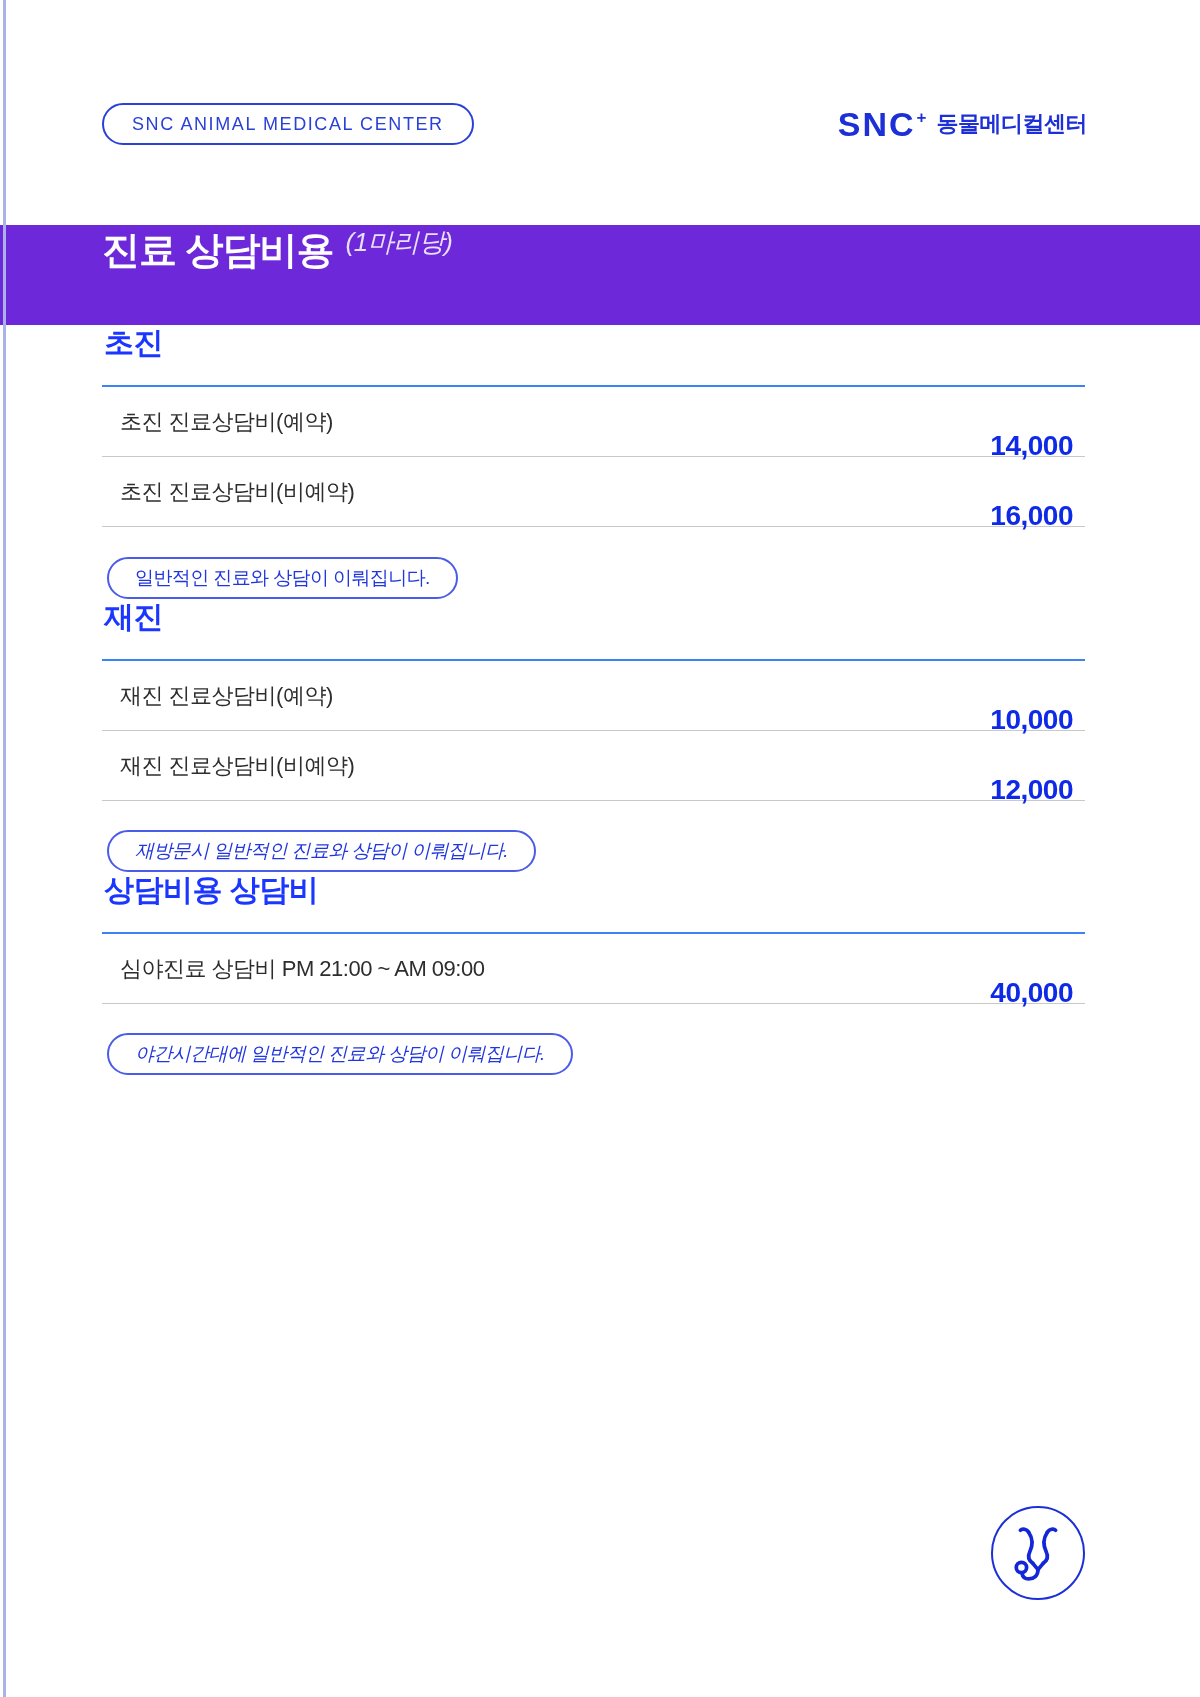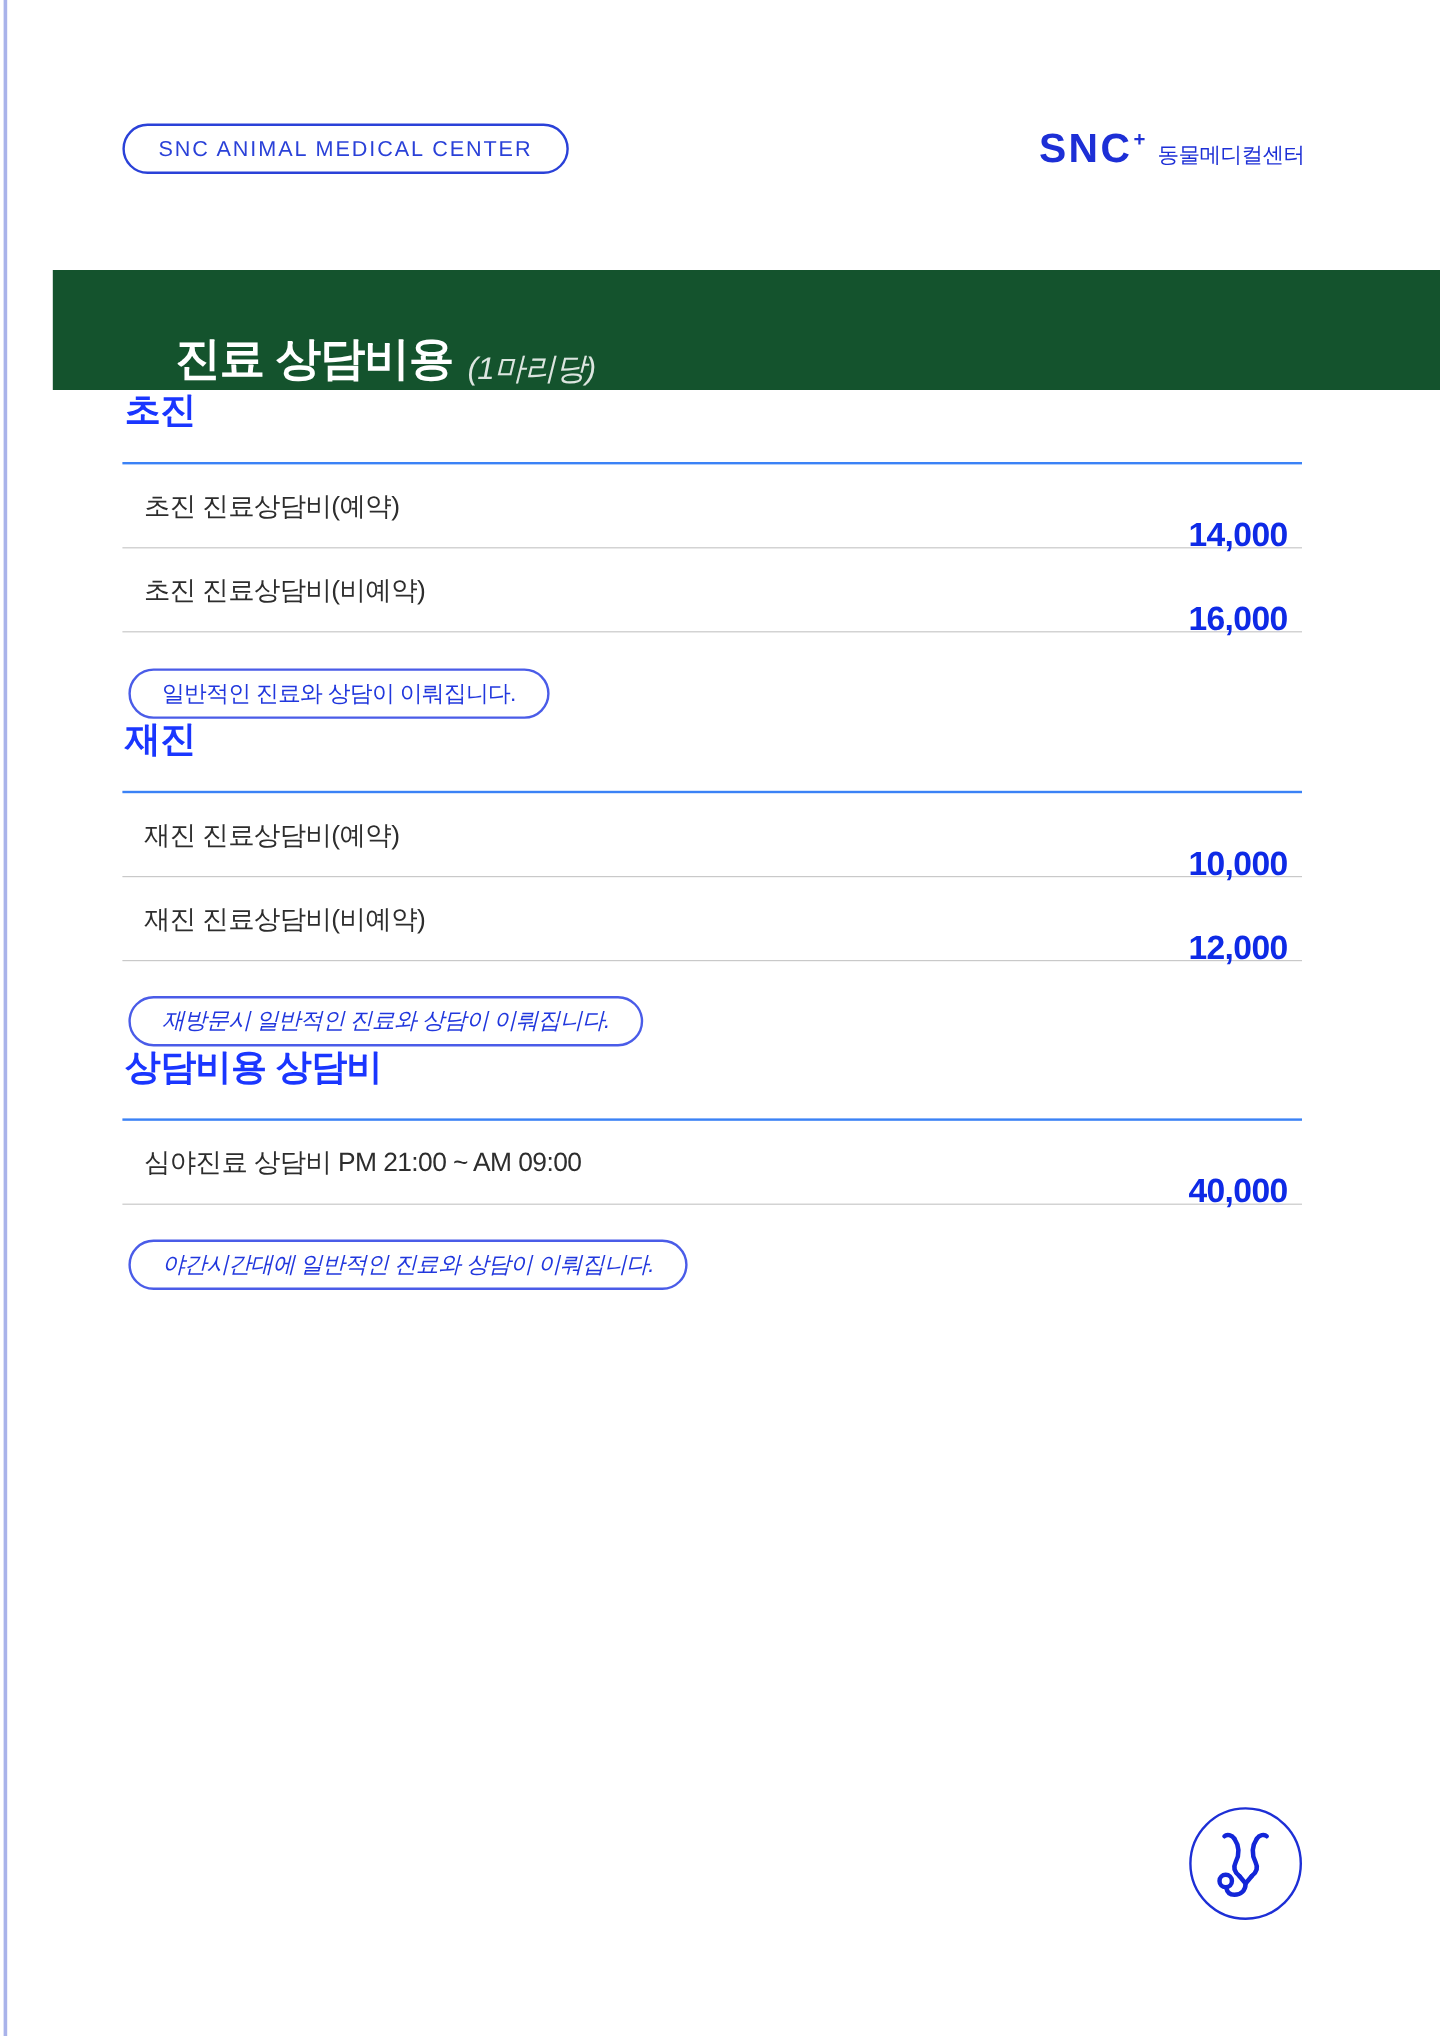--- a/index.html
+++ b/index.html
@@ -19,35 +19,35 @@
     display:flex;justify-content:space-between;align-items:center;
     margin:103px 113px 0 102px;height:42px;
   }
   .badge{
     display:inline-flex;align-items:center;justify-content:center;
     height:38px;padding:0 28px;
     border:2px solid #2a41d8;border-radius:21px;
     color:#2a41d8;font-size:18px;letter-spacing:1.6px;
     white-space:nowrap;
   }
-  .logo{display:flex;align-items:flex-end;color:#1d2fd6;}
+  .logo{display:flex;align-items:center;color:#1d2fd6;}
   .logo .snc{
     font-size:34px;font-weight:700;letter-spacing:2px;line-height:1;
     position:relative;
   }
   .logo .plus{
     font-size:17px;font-weight:700;position:relative;top:-13px;left:1px;
   }
   .logo .sub{
-    font-size:18px;font-weight:400;margin-left:9px;letter-spacing:-0.5px;
+    font-size:22px;font-weight:700;margin-left:9px;letter-spacing:-0.5px;
   }
   
   .banner{
-    margin-top:80px;height:100px;background:#14532d;
-    display:flex;align-items:flex-end;padding-left:102px;margin-left:44px;
+    margin-top:80px;height:100px;background:#6d28d9;
+    display:flex;align-items:flex-start;padding-left:102px;
   }
   .banner .title{
     color:#ffffff;font-size:38px;font-weight:800;letter-spacing:-1px;
   }
   .banner .subtitle{
     color:rgba(255,255,255,0.85);font-size:26px;font-weight:400;
     margin-left:12px;letter-spacing:-0.5px;font-style:italic;
   }
   
   .content{margin-left:102px;width:983px;}

